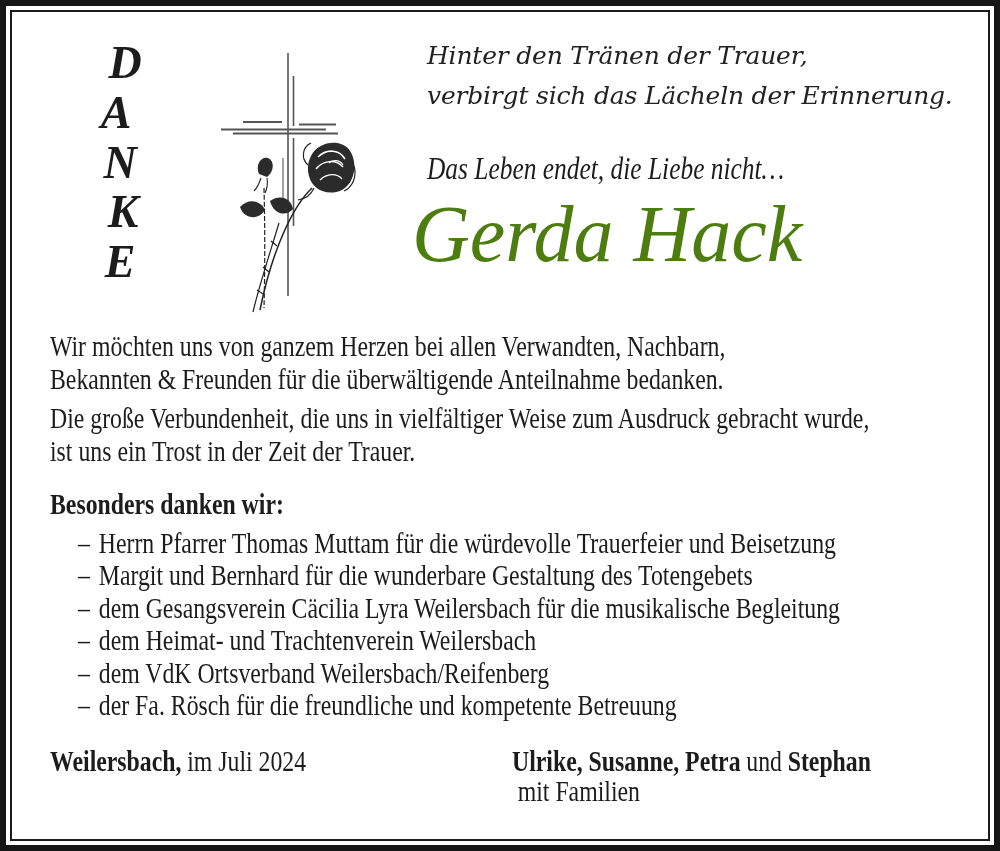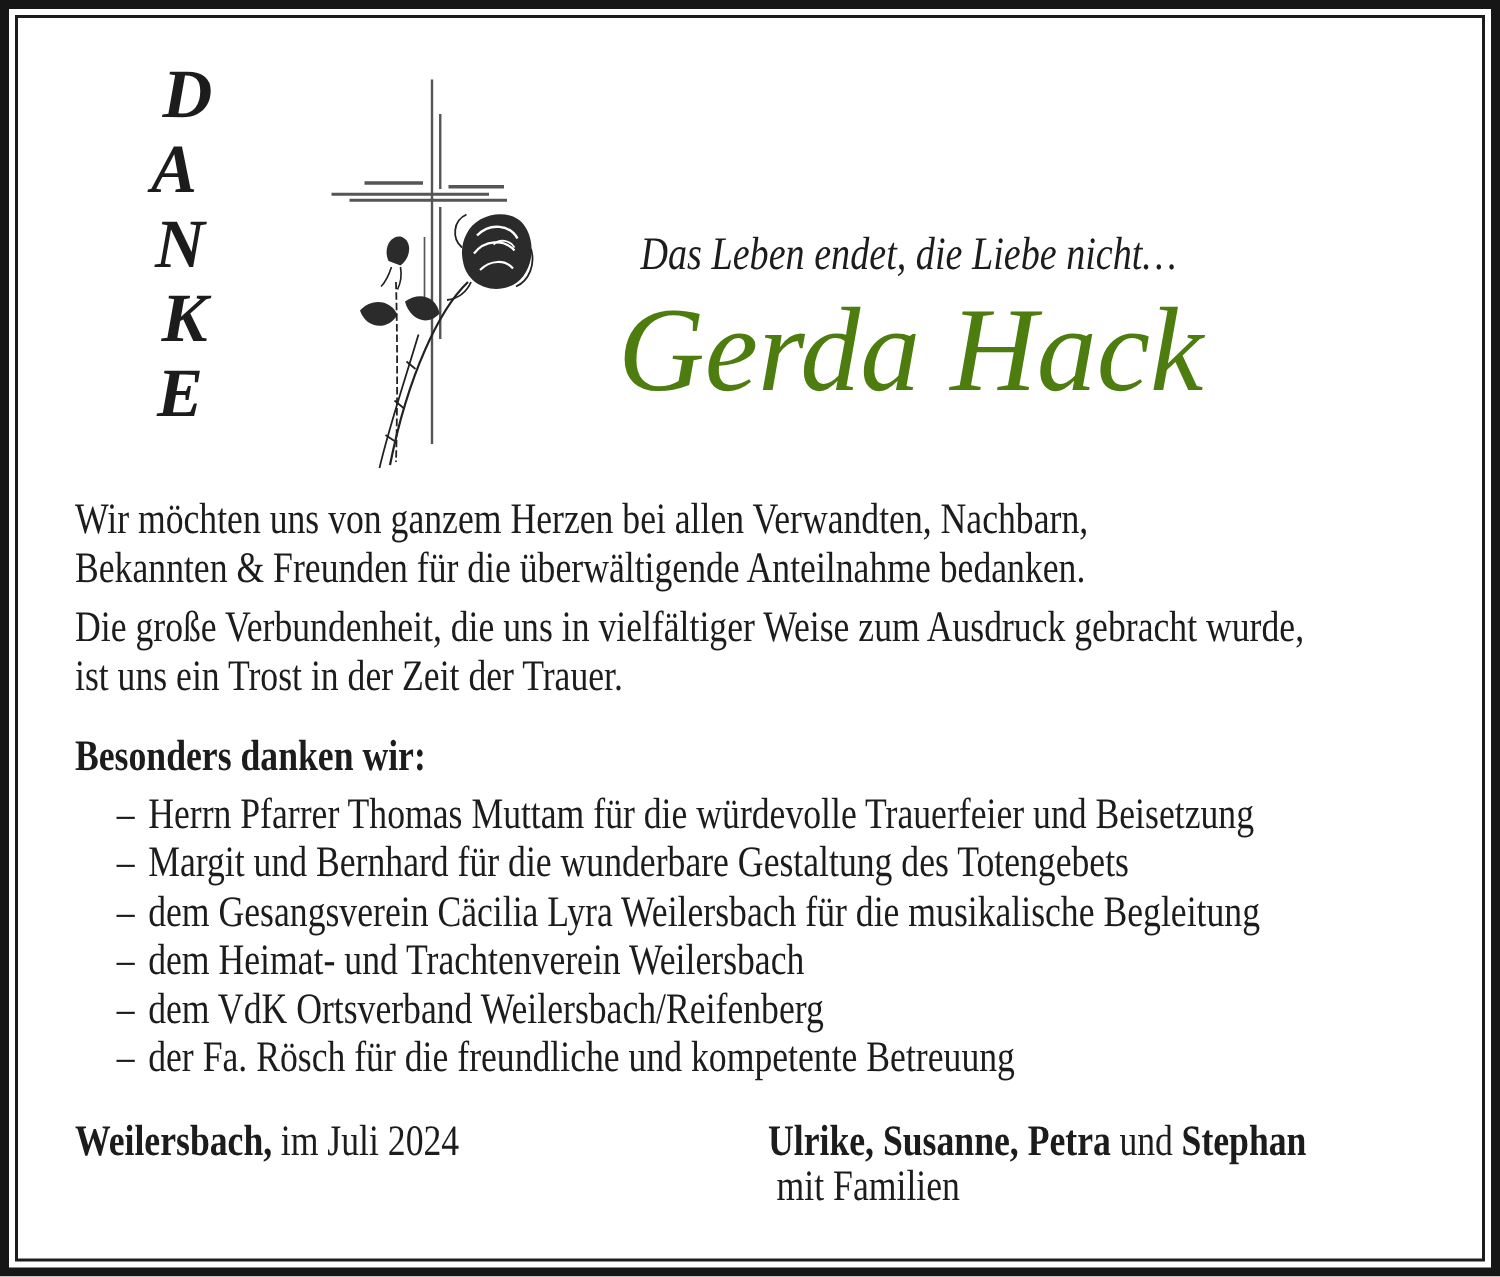--- a/index.html
+++ b/index.html
@@ -111,20 +111,22 @@
     <path d="M97,150 C78,168 57,212 45,272" stroke="#222" stroke-width="1.5" fill="none"></path>
     <path d="M49,150 C50,188 50,232 49,270" stroke="#222" stroke-width="1.2" fill="none" stroke-dasharray="5 2"></path>
     <path d="M64,185 C55,215 44,248 38,274" stroke="#222" stroke-width="1.2" fill="none"></path>
     <line x1="62" y1="208" x2="56" y2="203" stroke="#222" stroke-width="1.2"></line>
     <line x1="54" y1="234" x2="48" y2="229" stroke="#222" stroke-width="1.2"></line>
     <line x1="48" y1="256" x2="42" y2="252" stroke="#222" stroke-width="1.2"></line>
   </g>
 </svg>
 
 <div class="epigraph">
+  <div>Hinter den Tränen der Trauer,</div>
+  <div>verbirgt sich das Lächeln der Erinnerung.</div>
 </div>
 
 <div class="lead-in">Das Leben endet, die Liebe nicht…</div>
 
 <div class="deceased-name">Gerda Hack</div>
 
 <div class="message cond">
   <p class="para">
     <span class="line" style="display:block">Wir möchten uns von ganzem Herzen bei allen Verwandten, Nachbarn,</span>
     <span class="line" style="display:block">Bekannten &amp; Freunden für die überwältigende Anteilnahme bedanken.</span>

